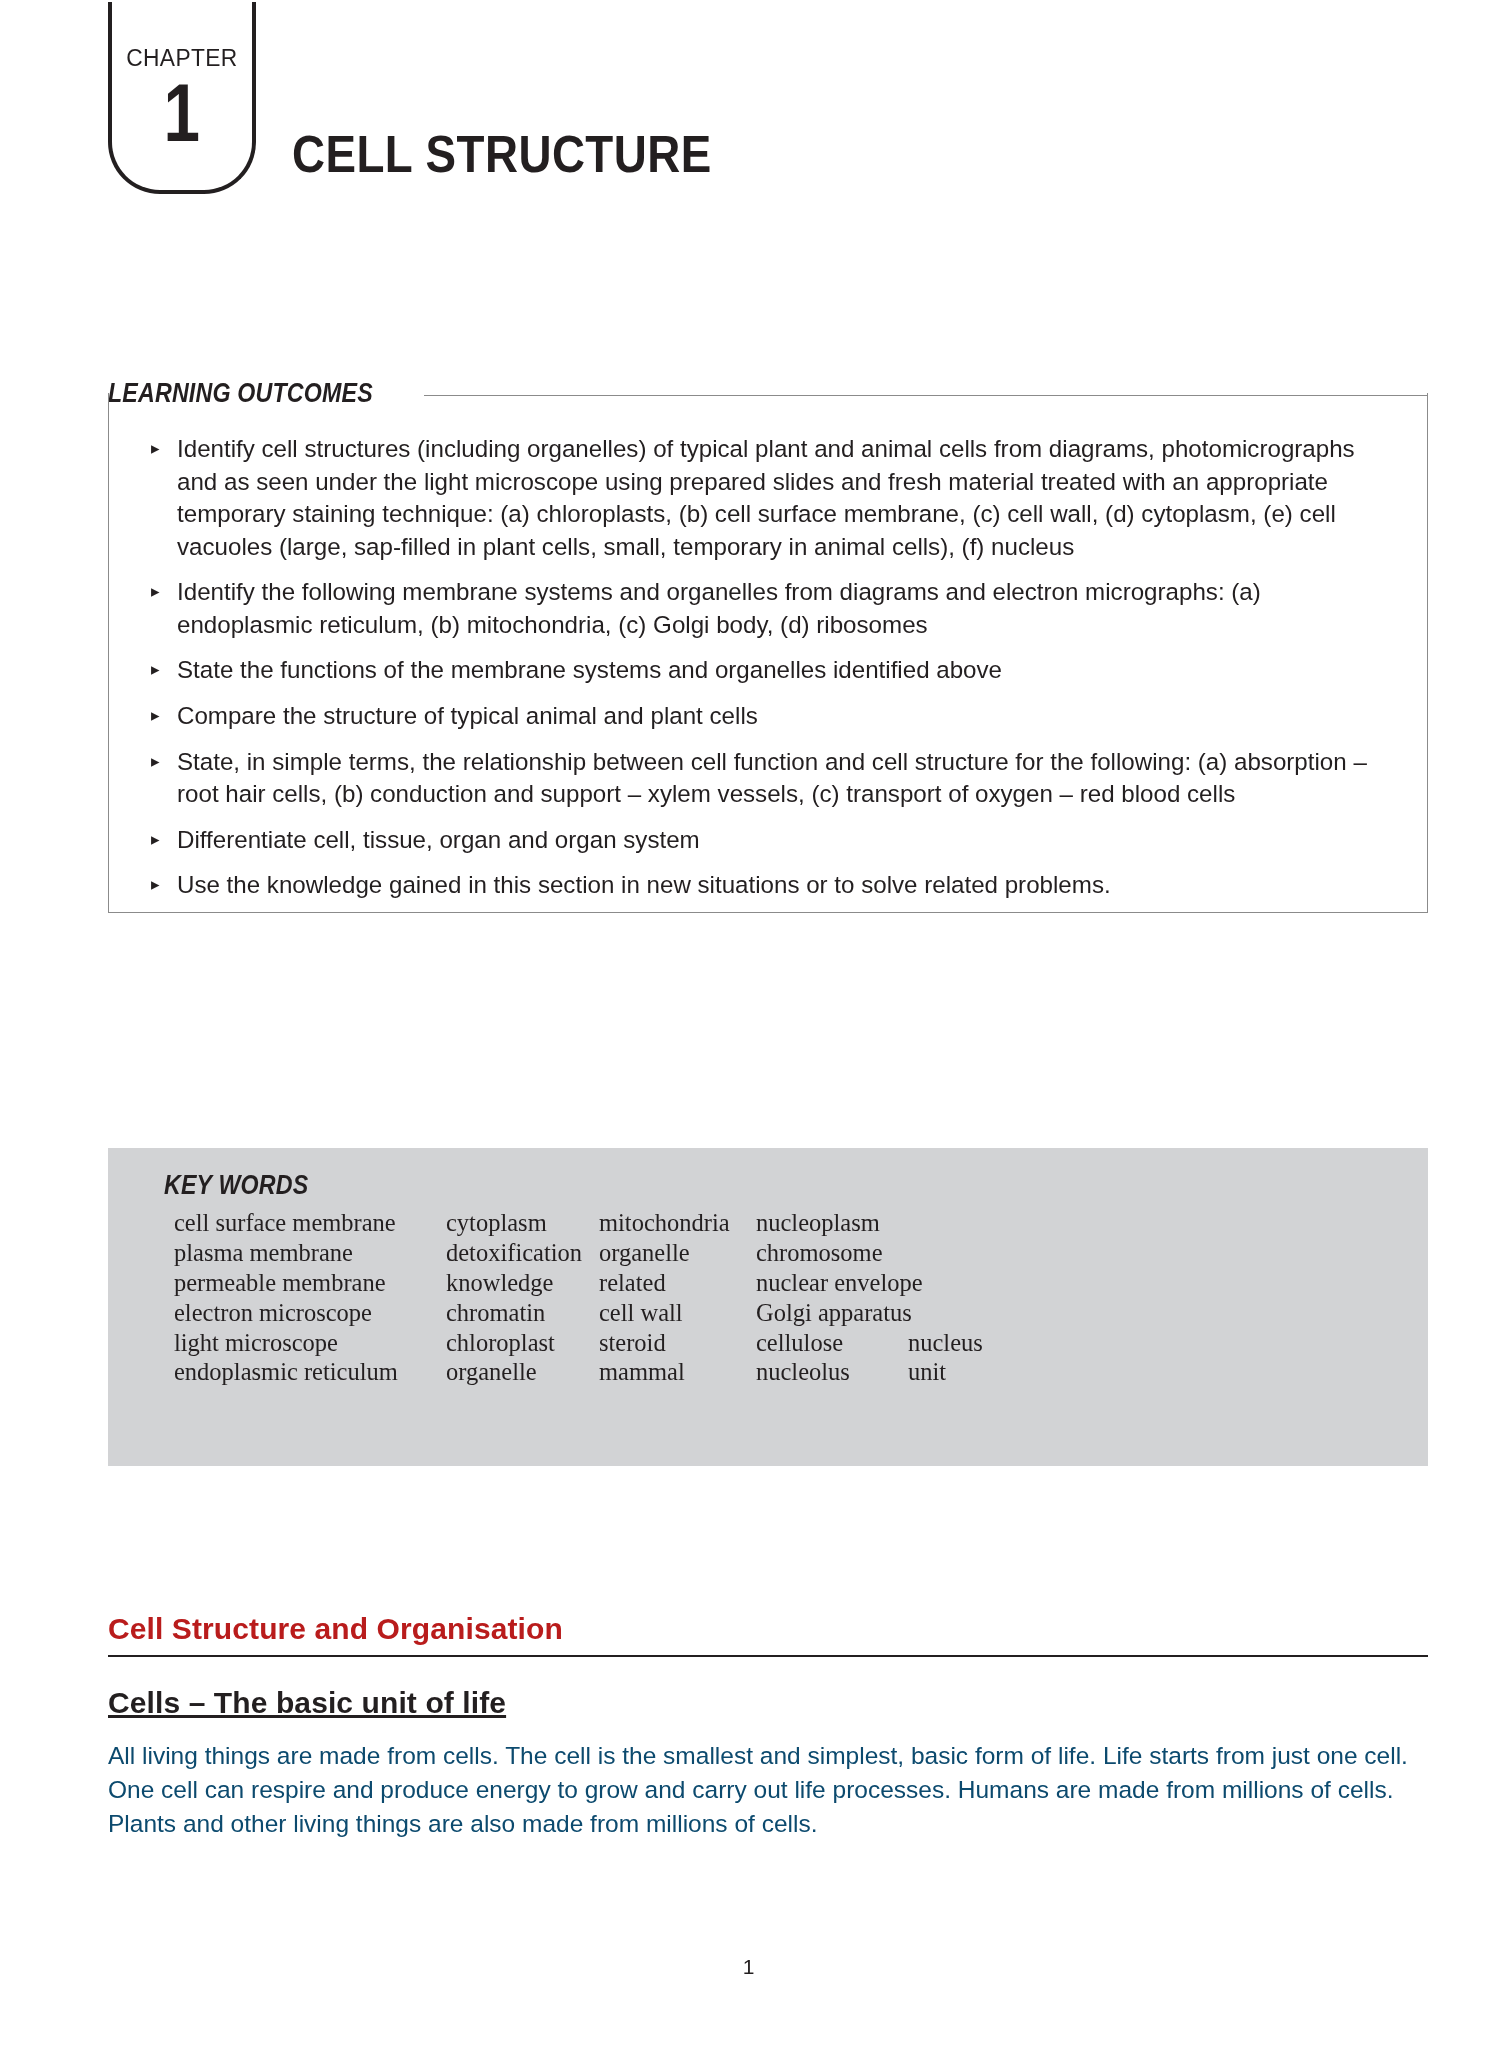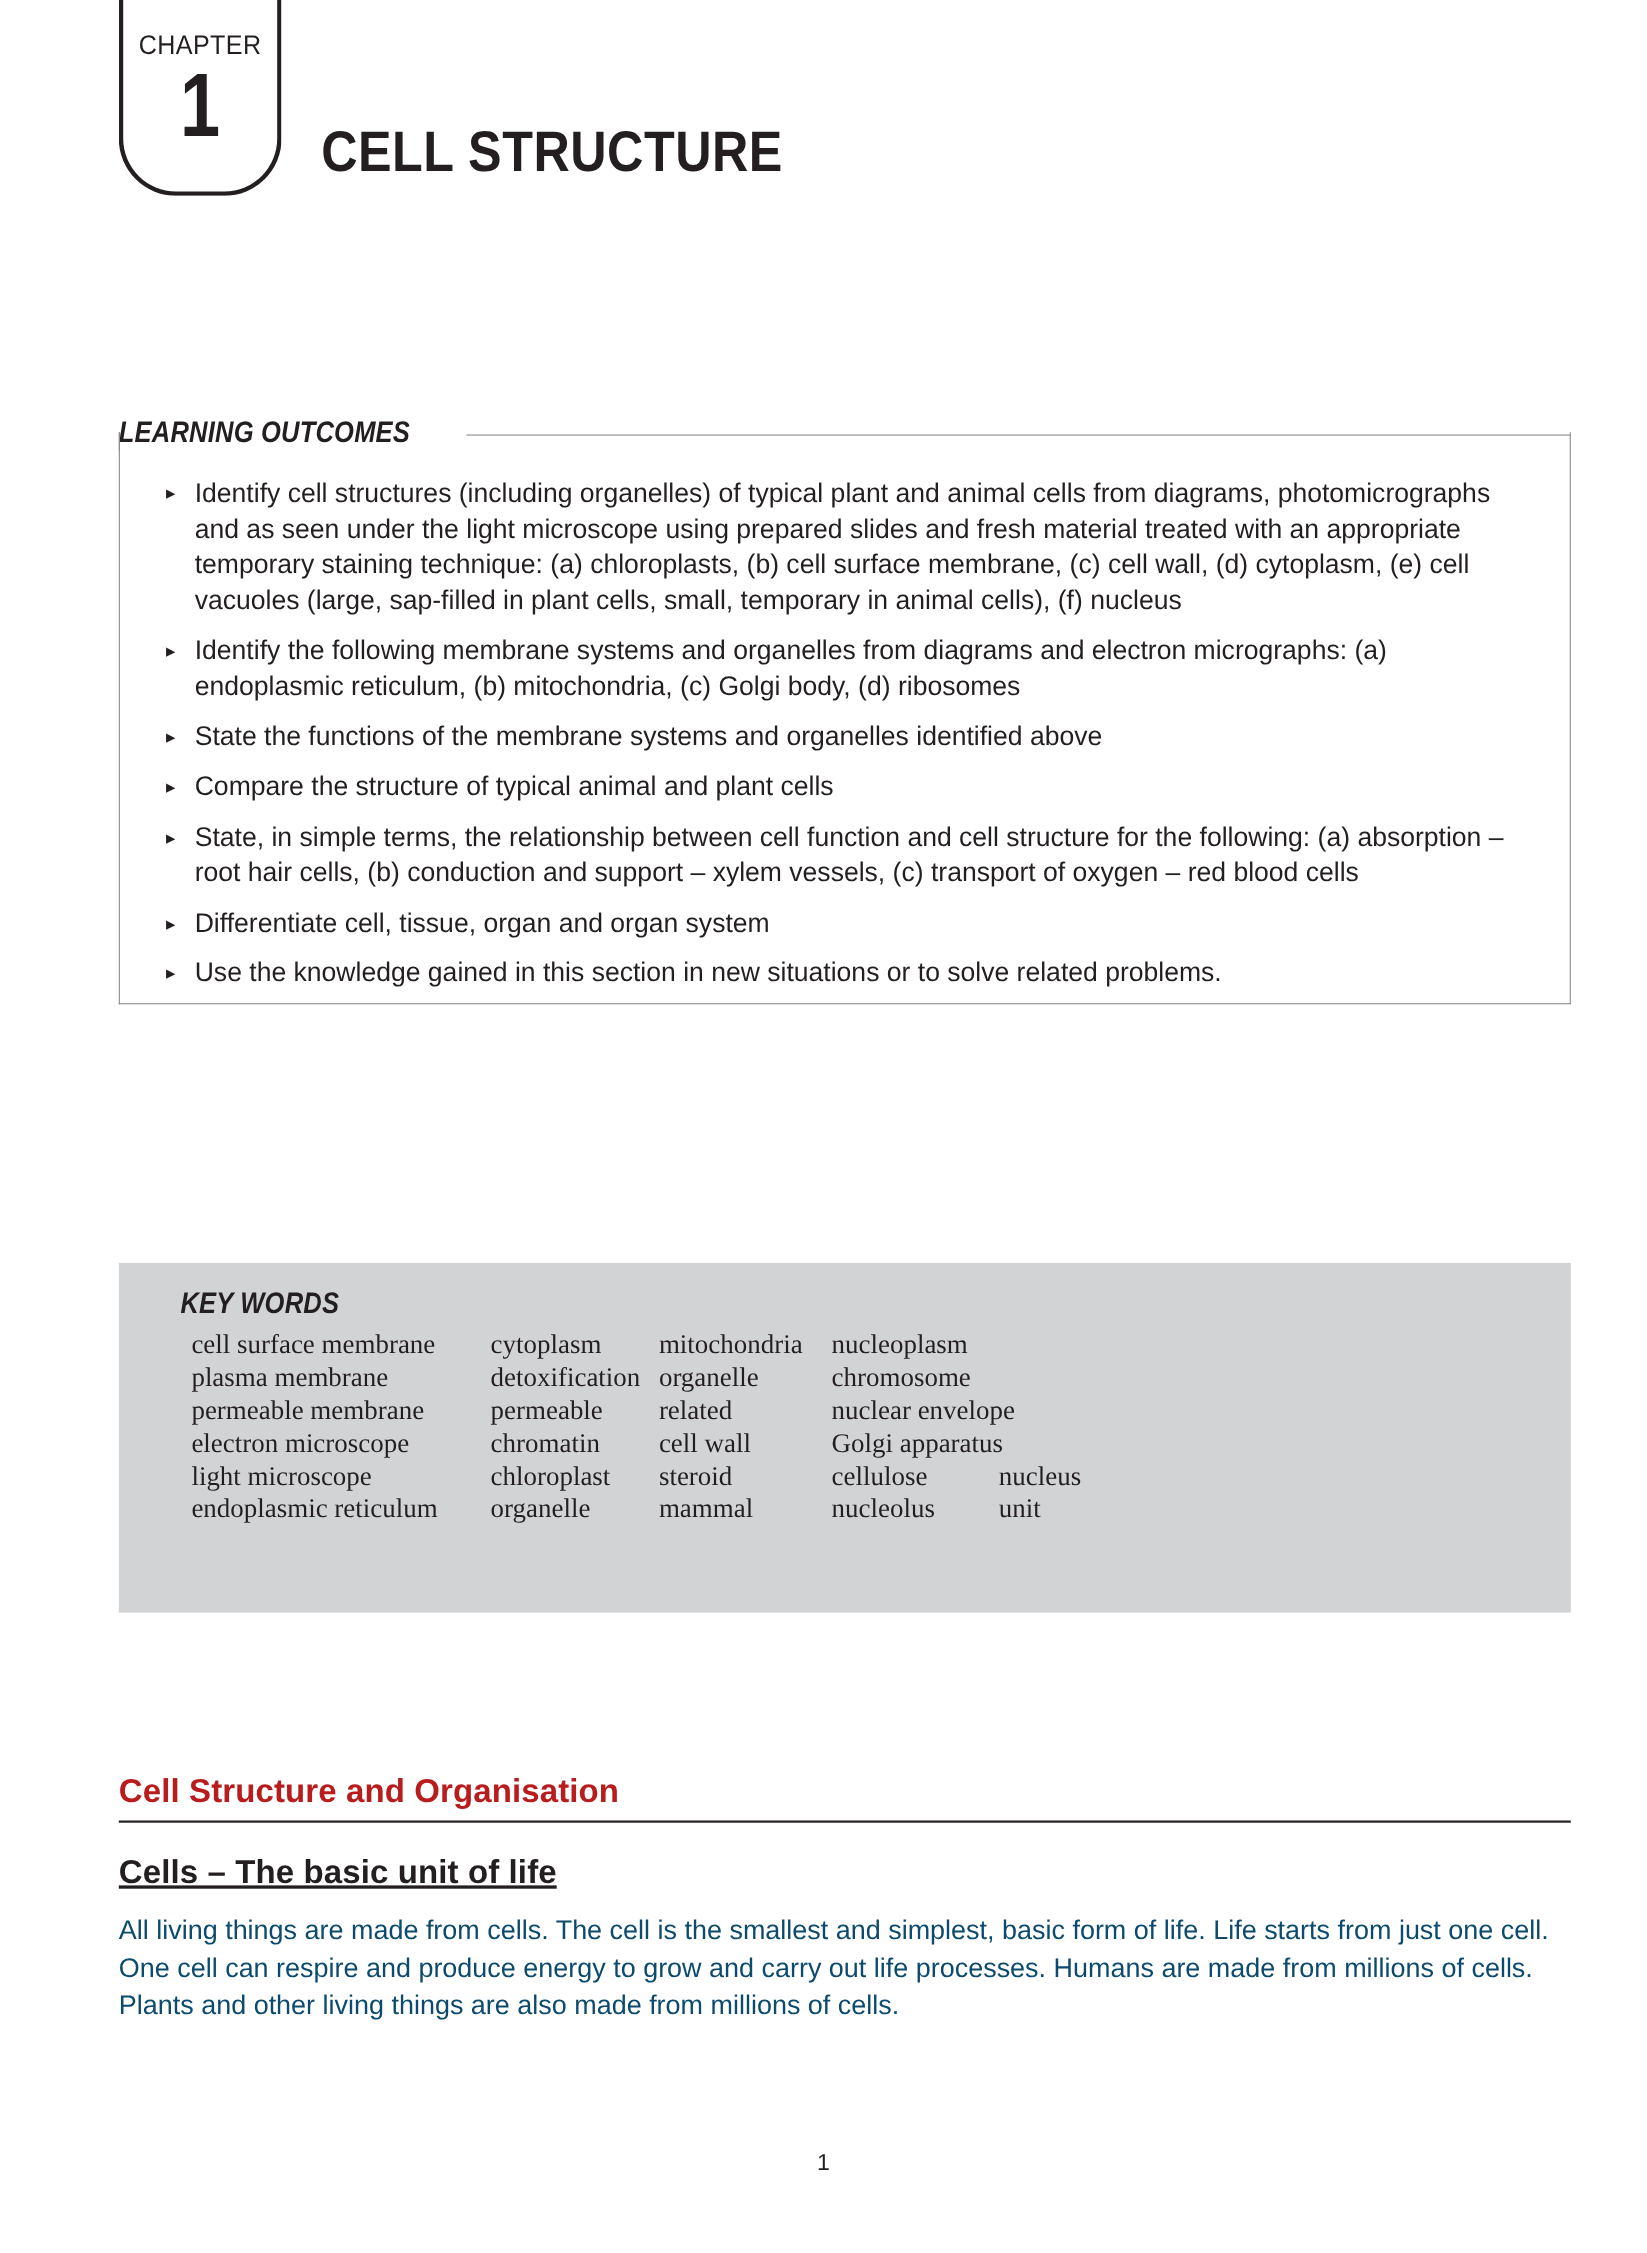--- a/index.html
+++ b/index.html
@@ -13,21 +13,21 @@
     position: relative;
     font-family: "Liberation Sans", sans-serif;
     color: #231f20;
     overflow: hidden;
   }
 
   
   .header {
     position: absolute;
     left: 0;
-    top: 0;
+    top: 16px;
     width: 1204px;
     height: 230px;
   }
   .chapter-badge {
     position: absolute;
     left: 108px;
     top: -14px;
     width: 148px;
     height: 192px;
     border: 4px solid #231f20;
@@ -280,21 +280,21 @@
     <div class="kw-cell">nucleoplasm</div>
     <div class="kw-cell"></div>
 
     <div class="kw-cell">plasma membrane</div>
     <div class="kw-cell">detoxification</div>
     <div class="kw-cell">organelle</div>
     <div class="kw-cell">chromosome</div>
     <div class="kw-cell"></div>
 
     <div class="kw-cell">permeable membrane</div>
-    <div class="kw-cell">permeable</div>
+    <div class="kw-cell">knowledge</div>
     <div class="kw-cell">related</div>
     <div class="kw-cell">nuclear envelope</div>
     <div class="kw-cell"></div>
 
     <div class="kw-cell">electron microscope</div>
     <div class="kw-cell">chromatin</div>
     <div class="kw-cell">cell wall</div>
     <div class="kw-cell">Golgi apparatus</div>
     <div class="kw-cell"></div>
 

